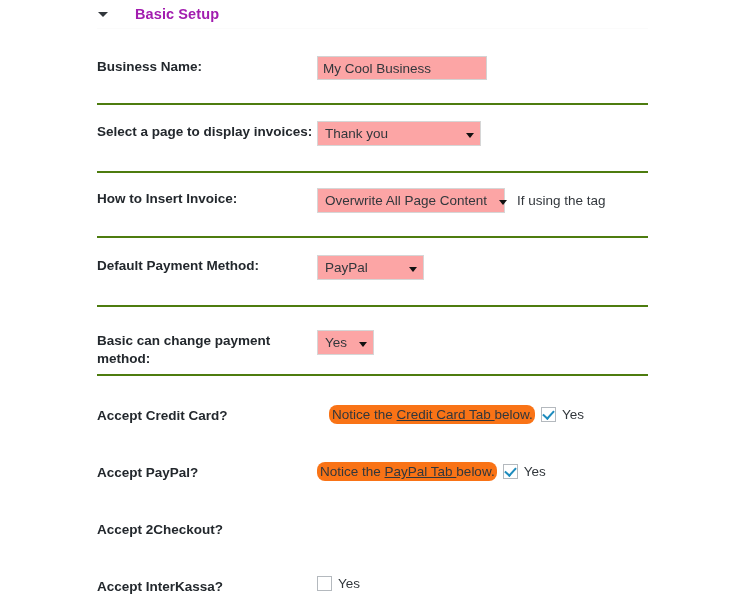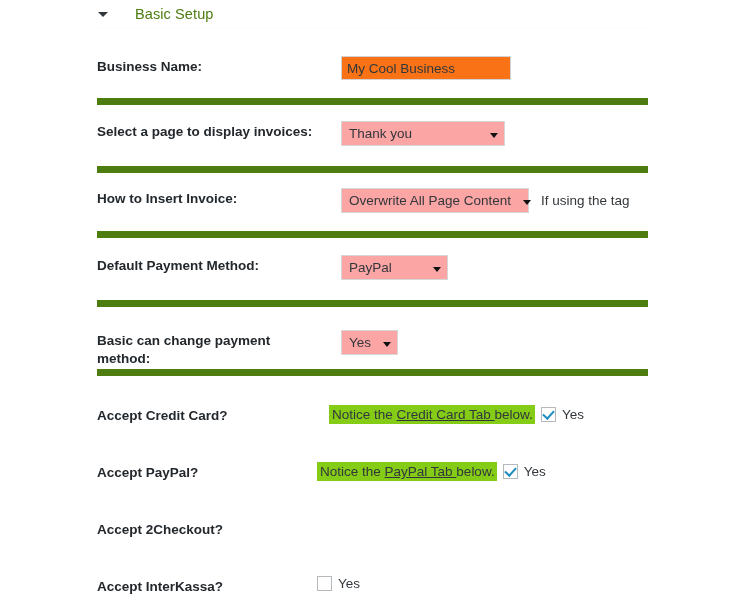--- a/index.html
+++ b/index.html
@@ -48,37 +48,36 @@
     left: 1px;
     top: 4px;
     width: 0;
     height: 0;
     border-left: 5px solid transparent;
     border-right: 5px solid transparent;
     border-top: 5px solid #32373c;
   }
   .section-title {
     font-size: 14.5px;
-    font-weight: normal;
+    font-weight: bold;
     letter-spacing: 0.1px;
-    color: #4d7c0f;
+    color: #a21caf;
   }
 
   
   .row {
     position: absolute;
     left: 97px;
     width: 551px;
     box-sizing: border-box;
     display: flex;
     align-items: flex-start;
   }
   .row.divided {
-    border-bottom: 7px solid #4d7c0f;
-    gap: 24px;
+    border-bottom: 2px solid #4d7c0f;
   }
 
   .row-label {
     width: 220px;
     flex: 0 0 220px;
     font-size: 13.5px;
     font-weight: bold;
     line-height: 18px;
     color: #23282d;
     padding-top: 2px;
@@ -89,21 +88,21 @@
     align-items: center;
     white-space: nowrap;
   }
 
   
   .text-input {
     box-sizing: border-box;
     height: 24px;
     width: 170px;
     border: 1px solid #d3d3d3;
-    background: #f97316;
+    background: #fca5a5;
     font-family: "Liberation Sans", sans-serif;
     font-size: 13.5px;
     color: #32373c;
     padding: 0 5px;
     border-radius: 0;
     outline: none;
   }
 
   .select {
     box-sizing: border-box;
@@ -141,25 +140,26 @@
   .select.w-yes   { width: 57px; }
 
   .helper-text {
     font-size: 13.5px;
     color: #32373c;
     margin-left: 12px;
   }
 
   
   .notice {
-    background: #84cc16;
+    background: #f97316;
     font-size: 13.5px;
     color: #32373c;
     padding: 2px 2px 2px 3px;
     display: inline-block;
+    border-radius: 8px;
   }
   .notice .tab-link {
     text-decoration: underline;
   }
 
   
   .cb-wrap {
     display: inline-flex;
     align-items: center;
     margin-left: 6px;

